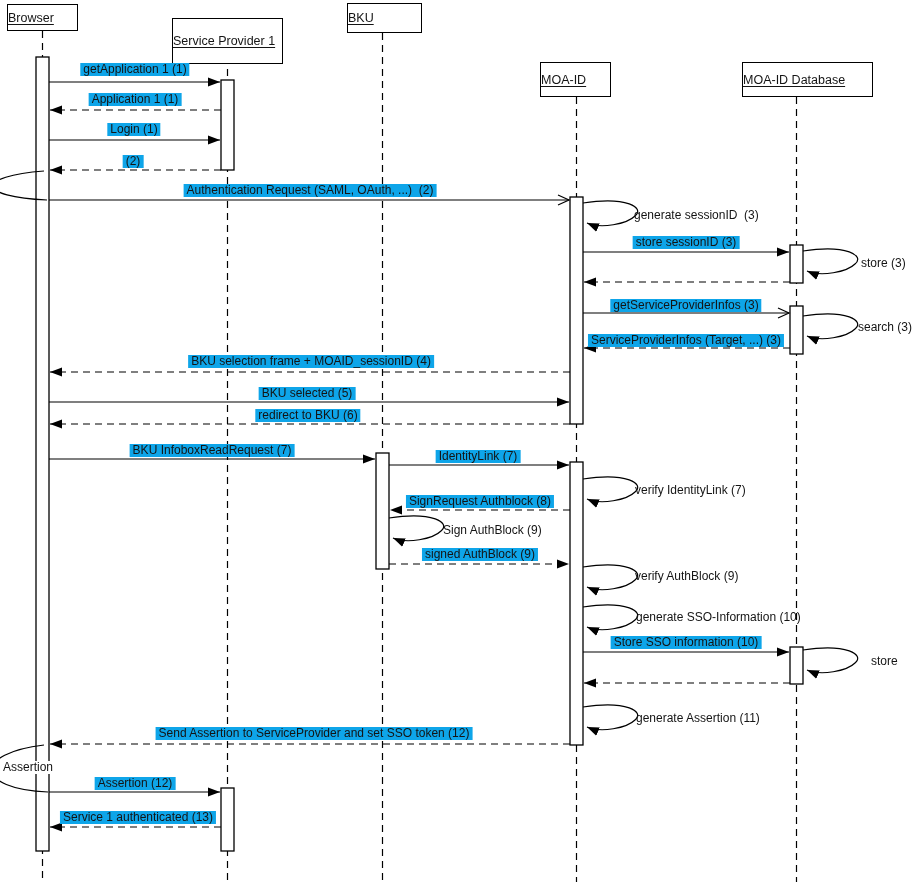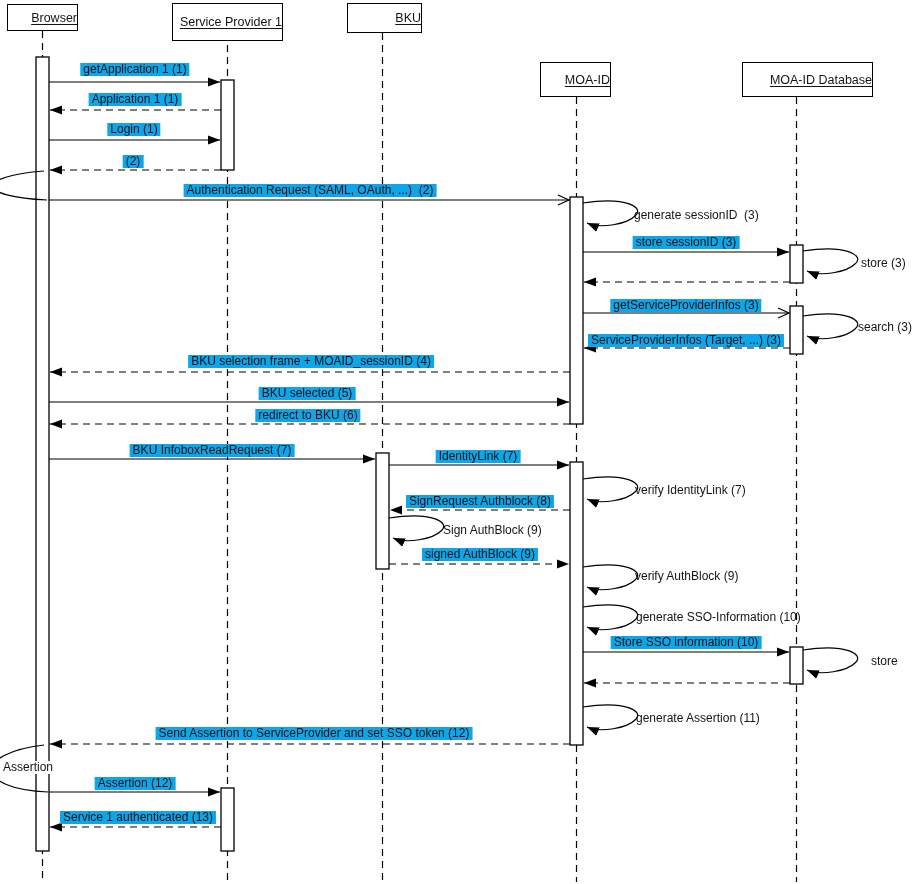--- a/index.html
+++ b/index.html
@@ -2,21 +2,21 @@
 <html><head>
 <meta charset="utf-8">
 <style>
   html,body{margin:0;padding:0;background:#fff;}
   .stage{
     position:relative;width:912px;height:884px;background:#fff;overflow:hidden;
     font-family:"Liberation Sans","DejaVu Sans",sans-serif;color:#141414;
   }
   .actor{
     position:absolute;border:1.5px solid #000;background:#fff;
-    display:flex;align-items:center;justify-content:flex-end;
+    display:flex;align-items:center;justify-content:flex-start;
     font-size:12.5px;box-sizing:border-box;
   }
   .actor span{text-decoration:underline;text-underline-offset:2px;white-space:pre;}
   .ml{ 
     position:absolute;transform:translateX(-50%);white-space:pre;
     font-size:12px;line-height:13px;background:#0ea5e9;padding:0 3px;text-align:right;
   }
   .sl{ 
     position:absolute;white-space:pre;font-size:12px;line-height:13px;
   }
@@ -101,21 +101,21 @@
 
     <g stroke="#000" stroke-width="1.2" fill="none">
       <path d="M44,171 C-24,176 -24,197 47,200"></path>
       <path d="M44,745 C-26,753 -26,789 48,792"></path>
     </g>
   </svg>
 
   <div class="actor" style="left:7px;top:4px;width:71px;height:27px">
     <span>Browser</span>
   </div>
-  <div class="actor" style="left:172px;top:3px;width:111px;height:38px">
+  <div class="actor" style="left:172px;top:18px;width:111px;height:46px">
     <span>Service Provider 1</span>
   </div>
   <div class="actor" style="left:347px;top:3px;width:75px;height:30px">
     <span>BKU</span>
   </div>
   <div class="actor" style="left:540px;top:62px;width:71px;height:35px">
     <span>MOA-ID</span>
   </div>
   <div class="actor" style="left:742px;top:62px;width:131px;height:35px">
     <span>MOA-ID Database</span>

